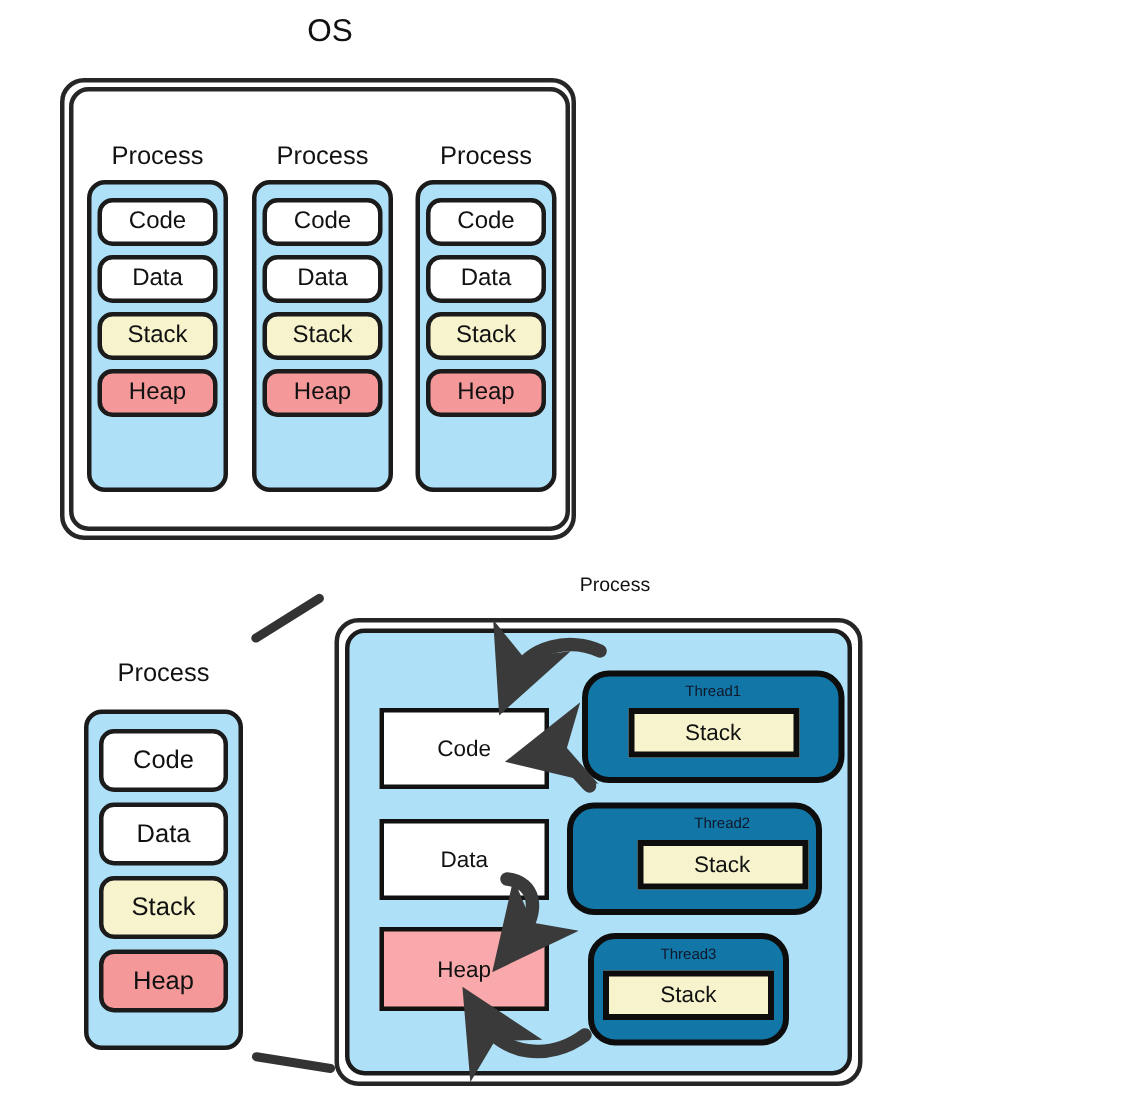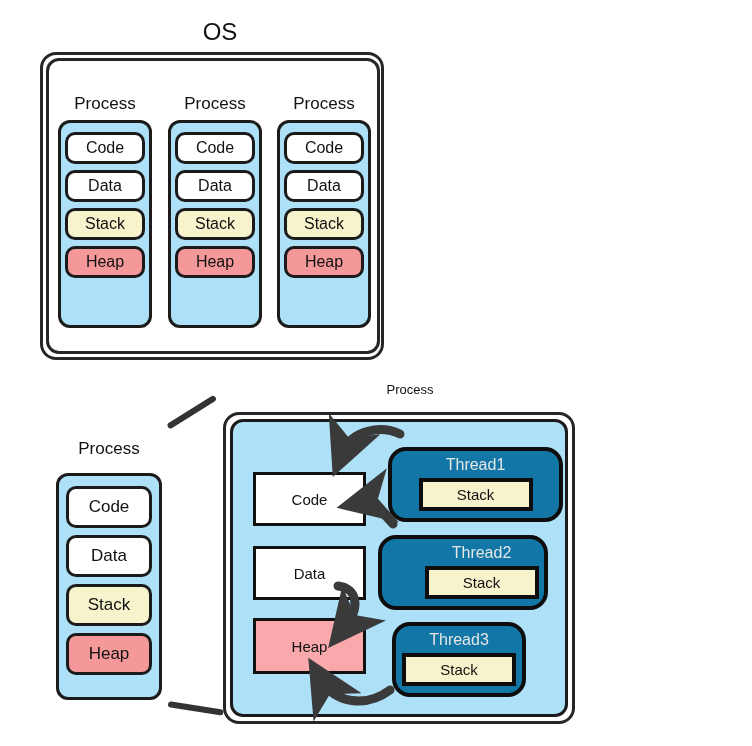--- a/index.html
+++ b/index.html
@@ -7,21 +7,21 @@
     width:752px;height:746px;position:relative;overflow:hidden;
     font-family:"Liberation Sans","DejaVu Sans",sans-serif;
     color:#1a1a1a;
   }
 
   
   .lbl{
     position:absolute;text-align:center;color:#111;
     white-space:nowrap;line-height:1;
   }
-  .lbl-os{font-size:24px;margin-top:10px;}
+  .lbl-os{font-size:21px;}
   .lbl-proc{font-size:17px;}
   .lbl-proc-big{font-size:13px;}
 
   
   .frame-outer{
     position:absolute;box-sizing:border-box;
     border:3px solid #262626;border-radius:16px;background:transparent;
   }
   .frame-inner{
     position:absolute;box-sizing:border-box;
@@ -73,21 +73,21 @@
   }
   .mem-white{background:#ffffff;}
   .mem-heap{background:#f9a9ab;}
 
   .thread{
     position:absolute;box-sizing:border-box;
     background:#1277a6;border:4px solid #0d0d0d;border-radius:18px;
     display:flex;flex-direction:column;align-items:center;
     justify-content:flex-start;padding-top:5px;
   }
-  .thread-title{font-size:16px;color:#e5e5e5;line-height:1.15;}
+  .thread-title{font-size:10px;color:#0f172a;line-height:1.15;}
   .thread-stack{
     box-sizing:border-box;background:#f7f4cd;border:4px solid #0d0d0d;
     display:flex;align-items:center;justify-content:center;
     font-size:15px;color:#111;margin-top:4px;
   }
 
   
   .connector{position:absolute;background:#333;border-radius:4px;}
 
   svg.arrows{position:absolute;left:0;top:0;pointer-events:none;}

